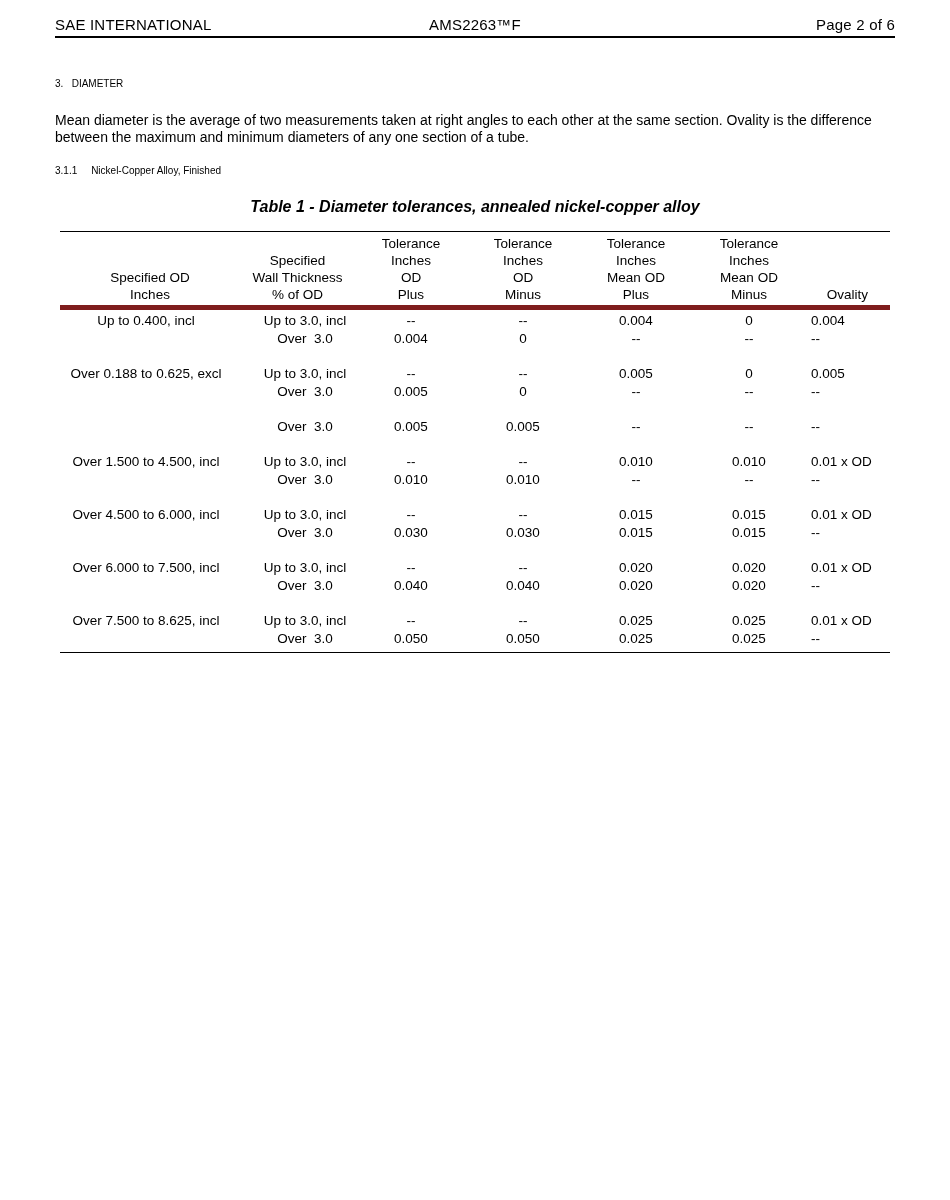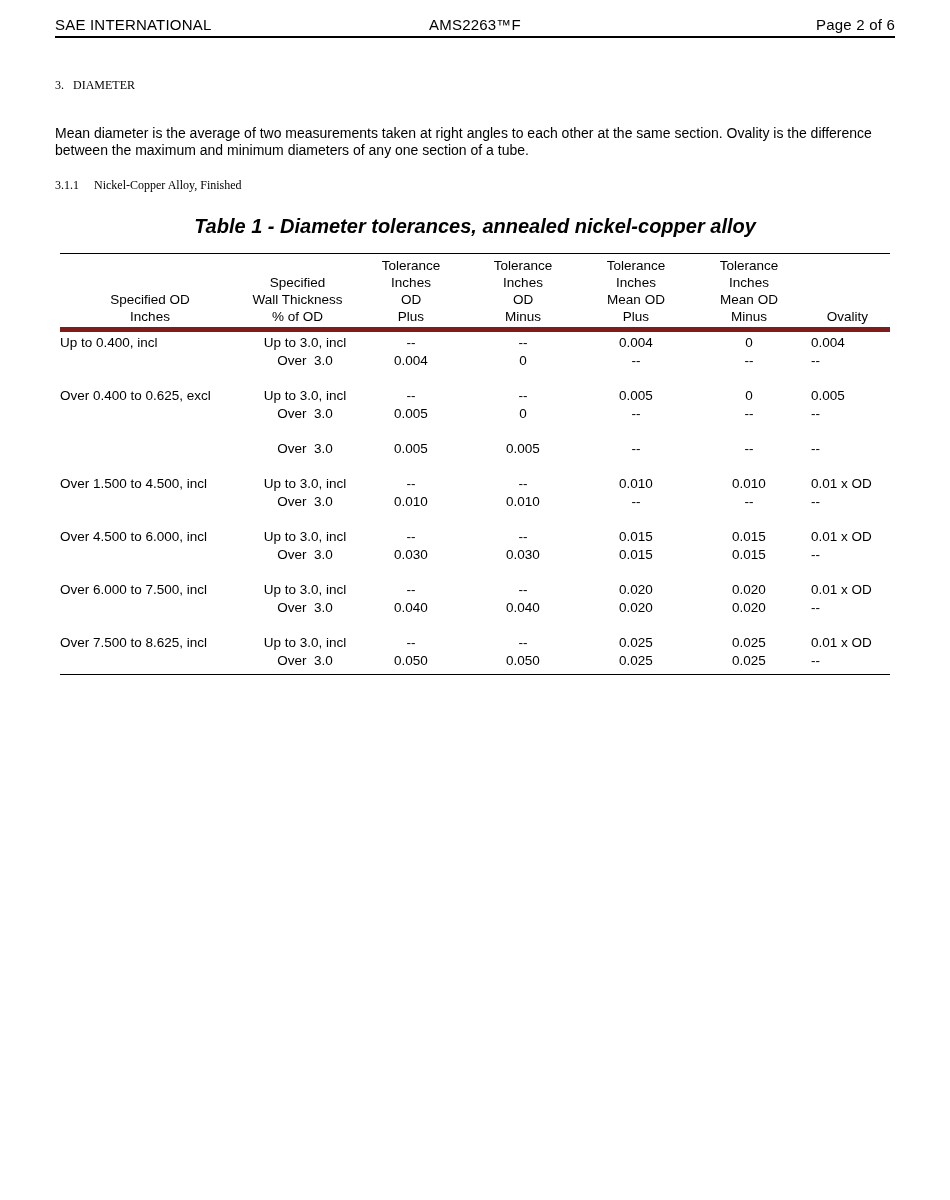--- a/index.html
+++ b/index.html
@@ -21,38 +21,37 @@
     padding-bottom: 3px;
     font-size: 15px;
     letter-spacing: 0.2px;
     gap: 45px;
   }
   .h-left  { text-align: left; }
   .h-center{ text-align: center; }
   .h-right { text-align: right; }
 
   .sec-heading {
-    font-size: 12px;
+    font-size: 10px;
     white-space: pre-wrap;
-    font-family: Liberation Serif, serif;
   }
   .sec3   { margin-top: 40px; }
   .para   {
-    margin-top: 32px;
+    margin-top: 23px;
     font-size: 14px;
     line-height: 17px;
     text-align: left;
   }
   .sec31  { margin-top: 28px; }
   .sec311 { margin-top: 19px; }
 
   .table-title {
     margin-top: 22px;
     text-align: center;
-    font-size: 20px;
+    font-size: 16px;
     font-weight: bold;
     font-style: italic;
   }
 
   table.tol-table {
     margin: 15px auto 0 auto;
     width: 830px;
     border-collapse: collapse;
     font-size: 13.5px;
     border-top: 1px solid #000;
@@ -67,21 +66,21 @@
     padding: 3px 0 2px 0;
     border-bottom: 5px solid #7f1d1d;
   }
   .tol-table td {
     line-height: 18px;
     white-space: pre;
     vertical-align: top;
     text-align: center;
     padding: 0;
   }
-  .tol-table td.c0 { text-align: left; padding-right: 8px; margin-top: 8px; }
+  .tol-table td.c0 { text-align: center; padding-right: 8px; margin-top: 8px; }
   .tol-table td.c1 { text-align: center;  padding-left: 15px; }
   .tol-table td.c6 { text-align: left;  padding-left: 6px; }
   .tol-table tbody.group + tbody.group tr:first-child td { padding-top: 17px; }
   .tol-table tbody.group:first-of-type tr:first-child td { padding-top: 2px; }
   .tol-table tbody.group:last-of-type tr:last-child td { padding-bottom: 4px; }
 </style>
 </head>
 <body>
 
 <div class="page">
@@ -152,21 +151,21 @@
           <td class="c1">Over  3.0</td>
           <td class="c2">0.004</td>
           <td class="c3">0</td>
           <td class="c4">--</td>
           <td class="c5">--</td>
           <td class="c6">--</td>
         </tr>
       </tbody>
       <tbody class="group">
         <tr>
-          <td class="c0">Over 0.400 to 0.625, excl</td>
+          <td class="c0">Over 0.188 to 0.625, excl</td>
           <td class="c1">Up to 3.0, incl</td>
           <td class="c2">--</td>
           <td class="c3">--</td>
           <td class="c4">0.005</td>
           <td class="c5">0</td>
           <td class="c6">0.005</td>
         </tr>
         <tr>
           <td class="c0"></td>
           <td class="c1">Over  3.0</td>

